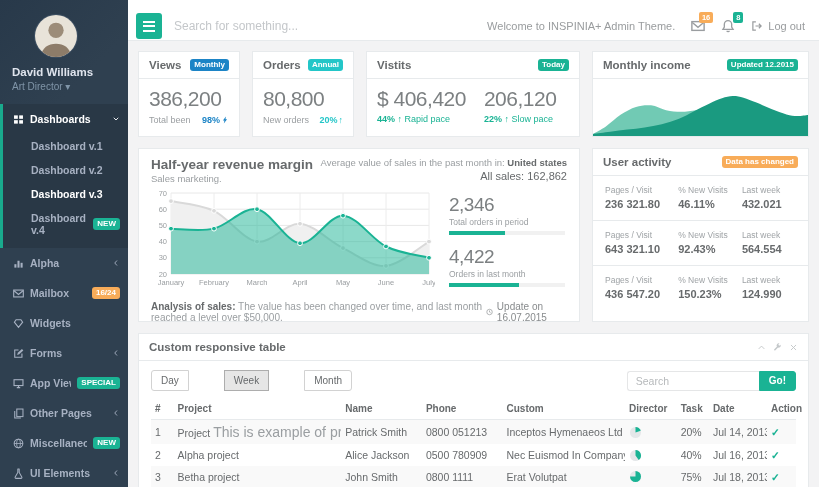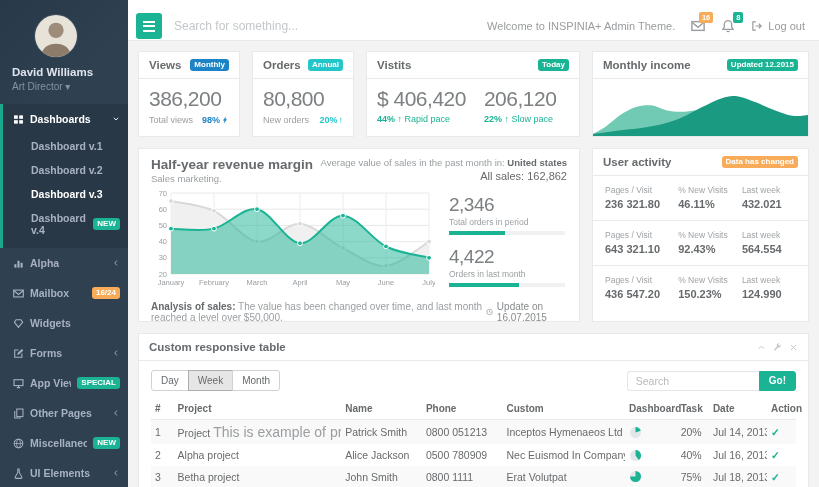--- a/index.html
+++ b/index.html
@@ -85,21 +85,21 @@
   
   .ua { flex:1; height:174px; }
   .ua-row { display:grid; grid-template-columns:1.15fr 1fr 0.85fr; padding:9px 12px 10px; border-bottom:1px solid #e7eaec; }
   .ua-row:last-child { border-bottom:none; }
   .ua-lbl { font-size:8.5px; color:#9fa3a6; margin-bottom:3px; }
   .ua-val { font-size:11px; font-weight:bold; color:#676a6c; }
 
   
   .tbl-panel { width:100%; min-height:175px; }
   .tbl-toolbar { display:flex; justify-content:space-between; align-items:center; padding:9px 12px 7px; }
-  .btn-group { display:flex; }
+  .btn-group { display:flex;gap:36px; }
   .btn { font-size:10px; padding:4px 9px; background:#fff; border:1px solid #d2d2d2; color:#676a6c; cursor:pointer; font-family:inherit; margin-left:-1px; }
   .btn:first-child { border-radius:3px 0 0 3px; margin-left:0; }
   .btn:last-child { border-radius:0 3px 3px 0; }
   .btn.active { background:#e6e6e6; border-color:#adadad; }
   .search-group { display:flex; }
   .search-input { width:132px; font-size:10.5px; padding:3px 8px; border:1px solid #e5e6e7; border-right:none; outline:none; font-family:inherit; color:#555; border-radius:3px 0 0 3px; }
   .search-input::placeholder { color:#b6b9bb; }
   .go-btn { background:#1ab394; color:#fff; border:1px solid #1ab394; font-size:10px; font-weight:bold; padding:3px 9px; border-radius:0 3px 3px 0; cursor:pointer; font-family:inherit; }
   table { width:calc(100% - 24px); margin:0 12px; border-collapse:collapse; table-layout:fixed; }
   thead th { text-align:left; font-size:10px; color:#676a6c; padding:5px 4px; border-bottom:1px solid #e7eaec; }
@@ -311,21 +311,21 @@
 
   <div class="row">
     <section class="panel stat w-views">
       <div class="p-title">
         <h3>Views</h3>
         <span class="badge" style="background: rgb(28, 132, 198);">Monthly</span>
       </div>
       <div class="stat-body">
         <div class="stat-num">386,200</div>
         <div class="stat-sub">
-          <span>Total views</span>
+          <span>Total been</span>
           <span class="trend" style="color: rgb(28, 132, 198);">
               <span>98%</span>
             <svg viewBox="0 0 16 16" fill="currentColor">
                 <path d="M9.8 1L3.8 9h3.1L5.6 15l6.6-8.6H9z"></path>
               </svg>
           </span>
         </div>
       </div>
     </section>
 
@@ -547,21 +547,21 @@
         </div>
       </div>
       <table>
         <thead>
             <tr id="thead-row">
               <th>#</th>
               <th>Project</th>
               <th>Name</th>
               <th>Phone</th>
               <th>Custom</th>
-              <th>Dashboard</th>
+              <th>Director</th>
               <th>Task</th>
               <th>Date</th>
               <th>Action</th>
             </tr>
           </thead>
         <tbody id="tbody-rows">
             <tr>
     <td>1</td>
     <td>Project <span class="proj-note">This is example of project</span></td>
     <td>Patrick Smith</td>

